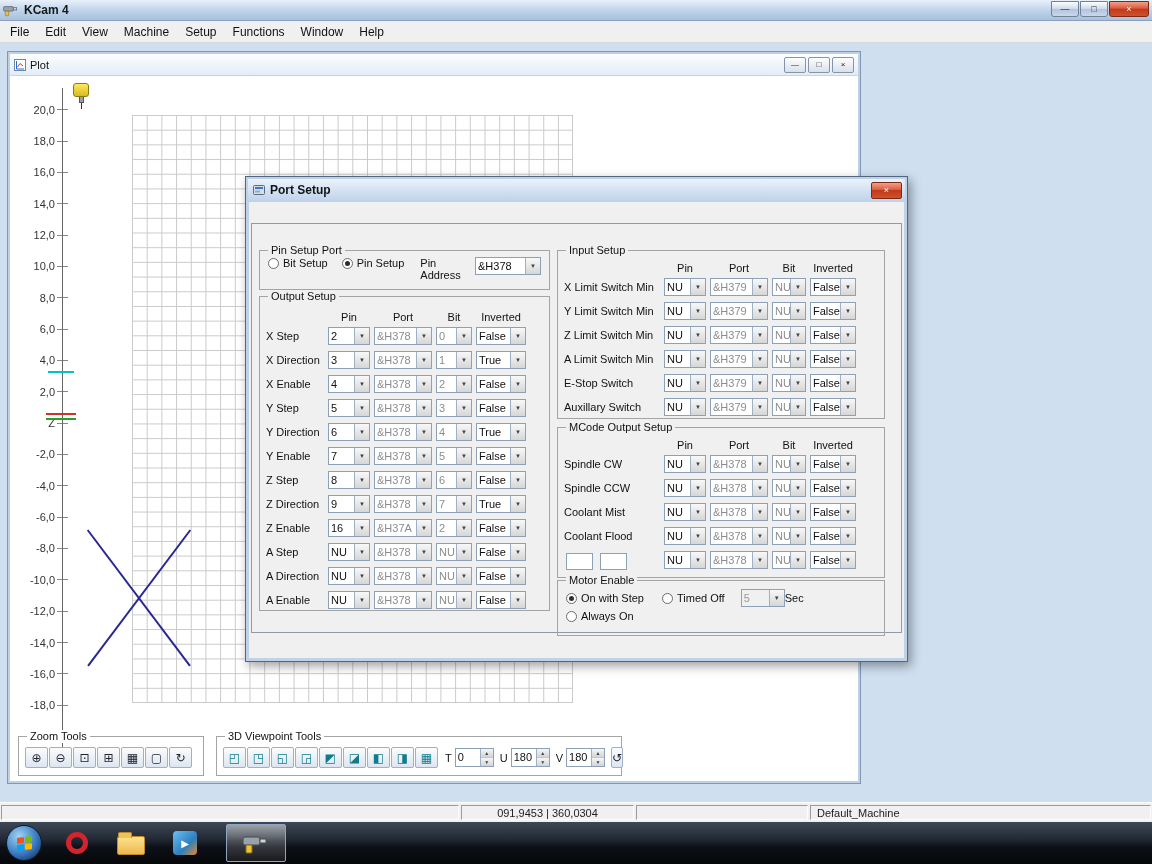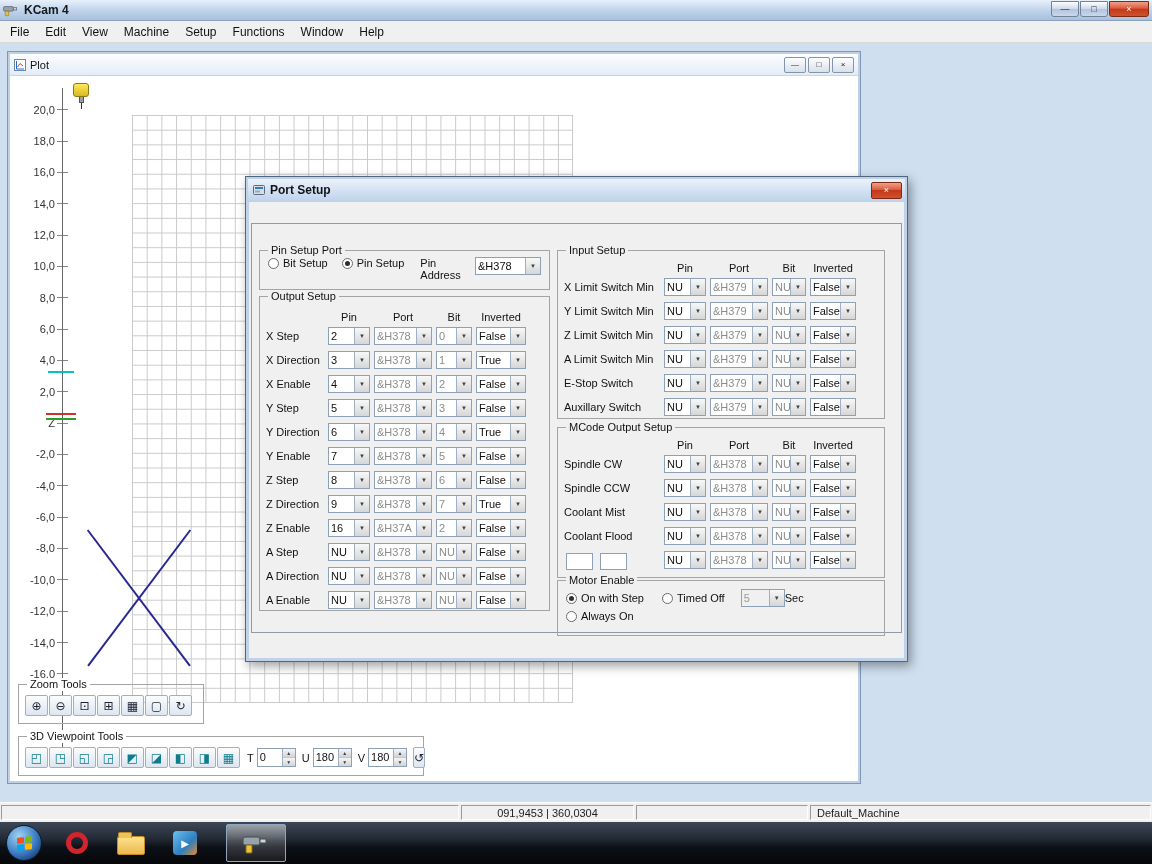--- a/index.html
+++ b/index.html
@@ -89,21 +89,21 @@
   .marker{position:absolute;height:2px;}
   .m-cyan{left:38px;top:295px;width:26px;background:#00c4c4;}
   .m-red{left:36px;top:337px;width:30px;background:#d03030;}
   .m-green{left:36px;top:342px;width:30px;background:#28a028;}
 
   
   .gb{position:absolute;border:1px solid #a4a4a4;}
   .cap{position:absolute;top:-7px;left:8px;background:#f0f0f0;padding:0 3px;font-size:11px;line-height:13px;color:#111;white-space:nowrap;}
   .capw{background:#fff;}
 
-  .tools{position:absolute;left:8px;bottom:5px;display:flex;gap:12px;flex-direction:column;}
+  .tools{position:absolute;left:8px;bottom:5px;display:flex;gap:12px;}
   .tool-gb{position:relative;height:40px;padding:10px 6px 0 6px;}
   .zoomg{width:186px;}
   .vpg{width:406px;}
   .tool-row{display:flex;align-items:center;}
   .tool-btn{width:23px;height:21px;margin-right:1px;padding:0;border:1px solid #9fb0c4;border-radius:2px;
     background:linear-gradient(#fbfcfd,#dde6f0);font-size:12px;color:#223;display:inline-flex;align-items:center;justify-content:center;
     font-family:"DejaVu Sans",sans-serif;}
   .vp-btn{color:#0e7c8c;}
   .vp-btns{display:inline-flex;}
   .spin-lbl{font-size:11px;margin:0 3px 0 6px;color:#111;}

